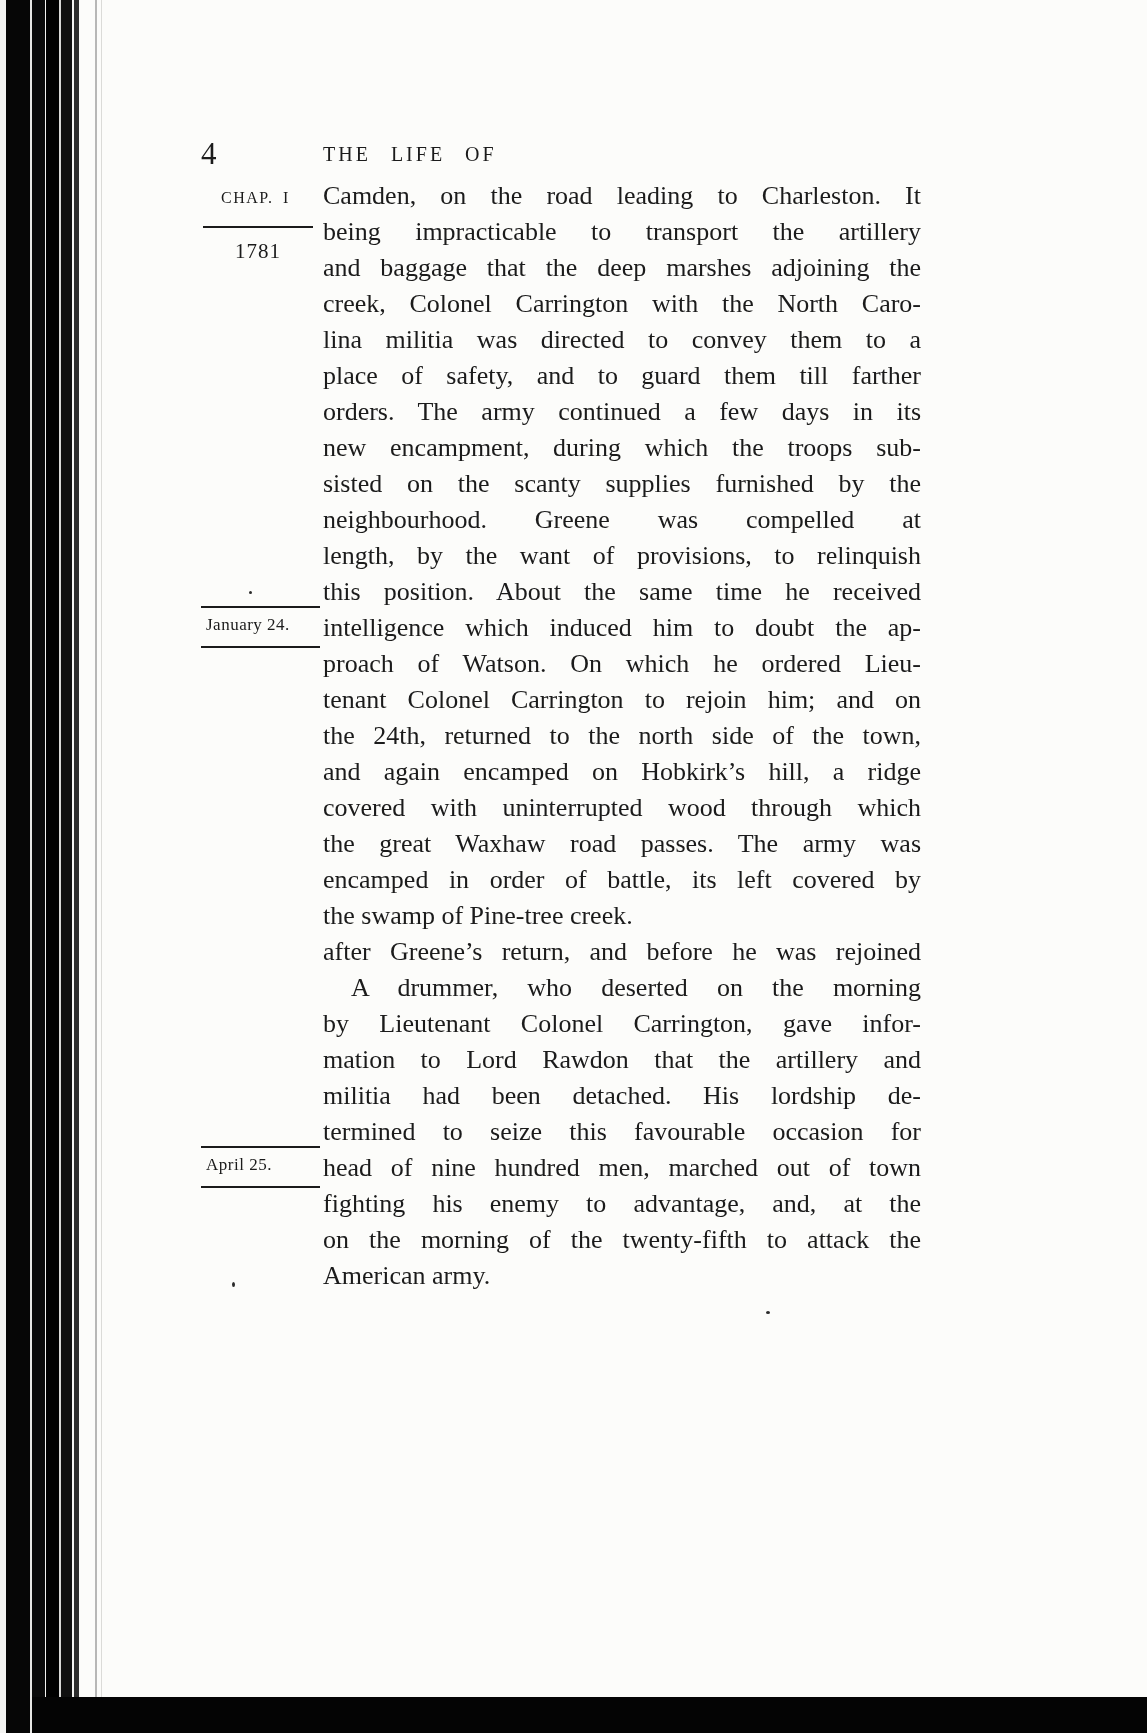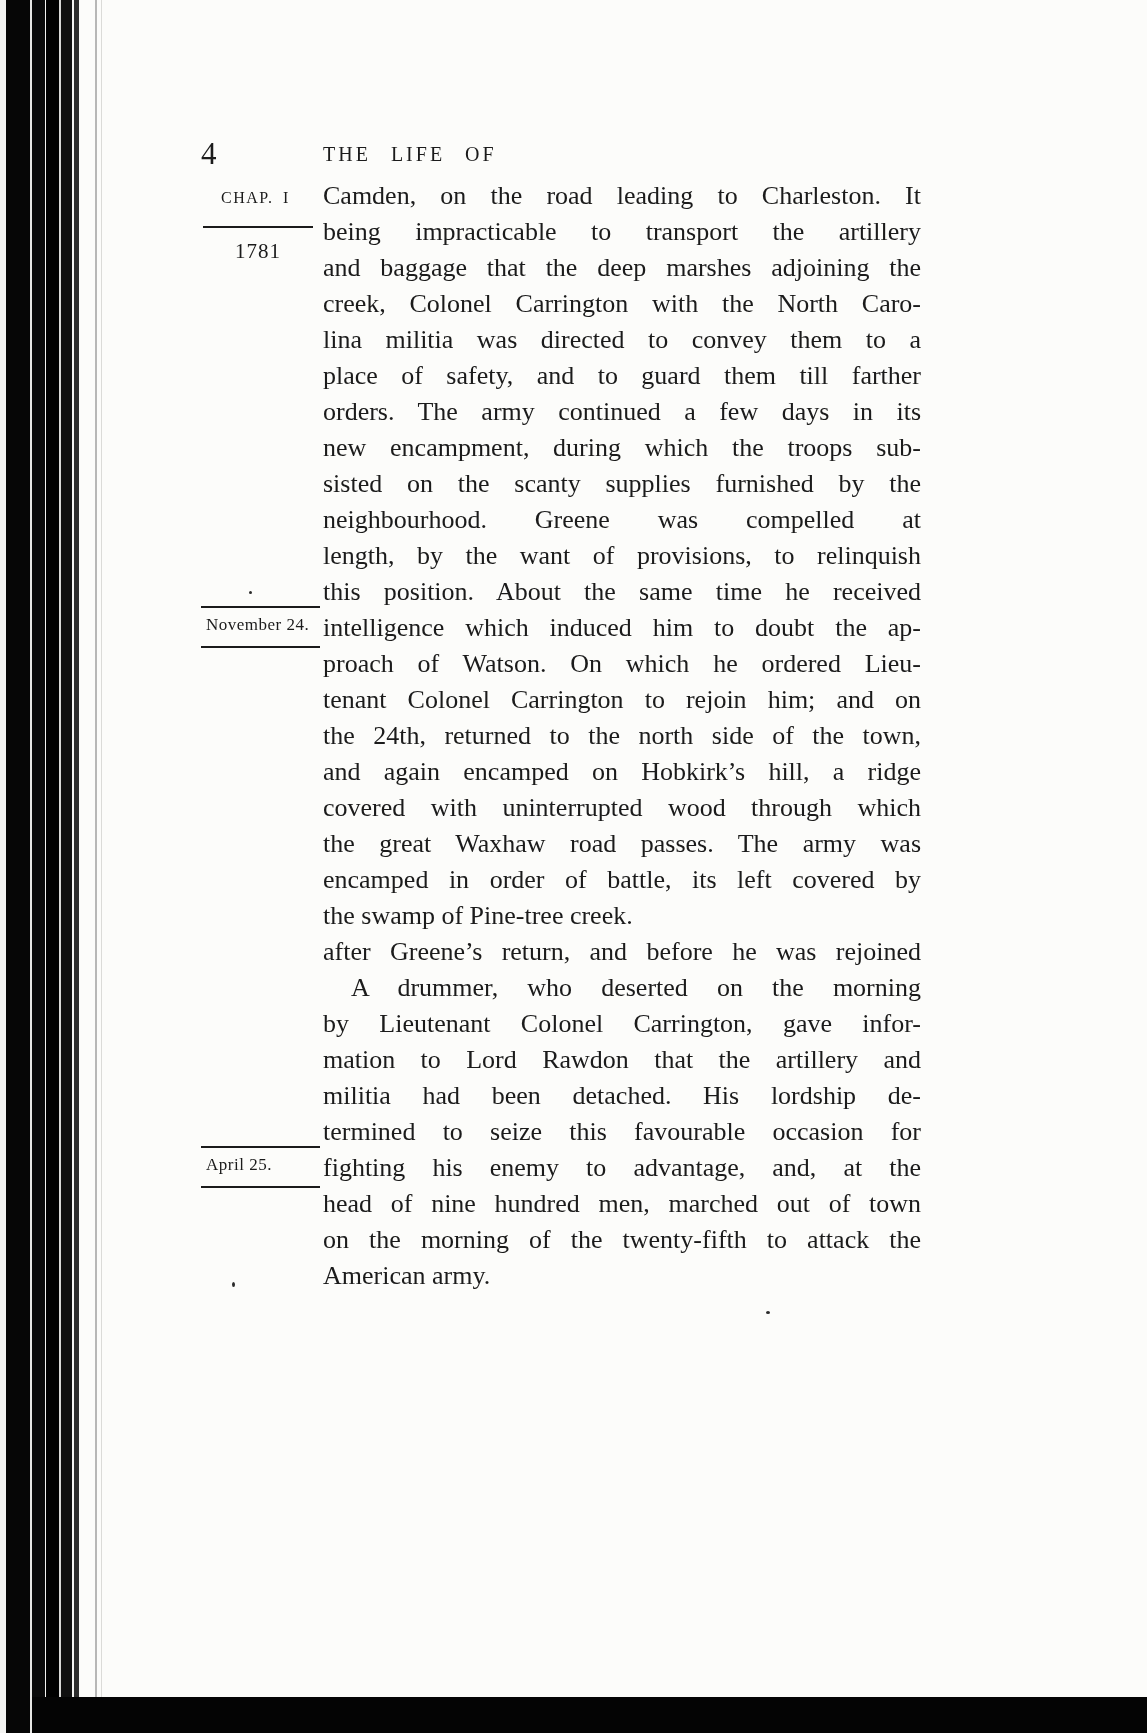--- a/index.html
+++ b/index.html
@@ -56,21 +56,21 @@
   <div class="scan-bottom"></div>
   <div class="speck" style="left:249px;top:591px;width:3px;height:3px"></div>
   <div class="speck" style="left:232px;top:1282px;width:3px;height:5px"></div>
   <div class="speck" style="left:766px;top:1311px;width:4px;height:3px"></div>
 
   <div class="page-number">4</div>
   <div class="running-title">THE LIFE OF</div>
 
   <div class="chap-label">CHAP. I</div>
   <div class="year-block">1781</div>
-  <div class="date-note note-24">November 24.</div>
+  <div class="date-note note-24">January 24.</div>
   <div class="date-note note-25">April 25.</div>
 
   <div class="page-body">
       <div class="line">Camden, on the road leading to Charleston. It</div>
       <div class="line">being impracticable to transport the artillery</div>
       <div class="line">and baggage that the deep marshes adjoining the</div>
       <div class="line">creek, Colonel Carrington with the North Caro-</div>
       <div class="line">lina militia was directed to convey them to a</div>
       <div class="line">place of safety, and to guard them till farther</div>
       <div class="line">orders. The army continued a few days in its</div>
@@ -87,19 +87,19 @@
       <div class="line">covered with uninterrupted wood through which</div>
       <div class="line">the great Waxhaw road passes. The army was</div>
       <div class="line">encamped in order of battle, its left covered by</div>
       <div class="line last">the swamp of Pine-tree creek.</div>
       <div class="line">after Greene’s return, and before he was rejoined</div>
       <div class="line indent">A drummer, who deserted on the morning</div>
       <div class="line">by Lieutenant Colonel Carrington, gave infor-</div>
       <div class="line">mation to Lord Rawdon that the artillery and</div>
       <div class="line">militia had been detached. His lordship de-</div>
       <div class="line">termined to seize this favourable occasion for</div>
+      <div class="line">head of nine hundred men, marched out of town</div>
       <div class="line">fighting his enemy to advantage, and, at the</div>
-      <div class="line">head of nine hundred men, marched out of town</div>
       <div class="line">on the morning of the twenty-fifth to attack the</div>
       <div class="line last">American army.</div>
     </div>
 
 </div>
 
 </body></html>

